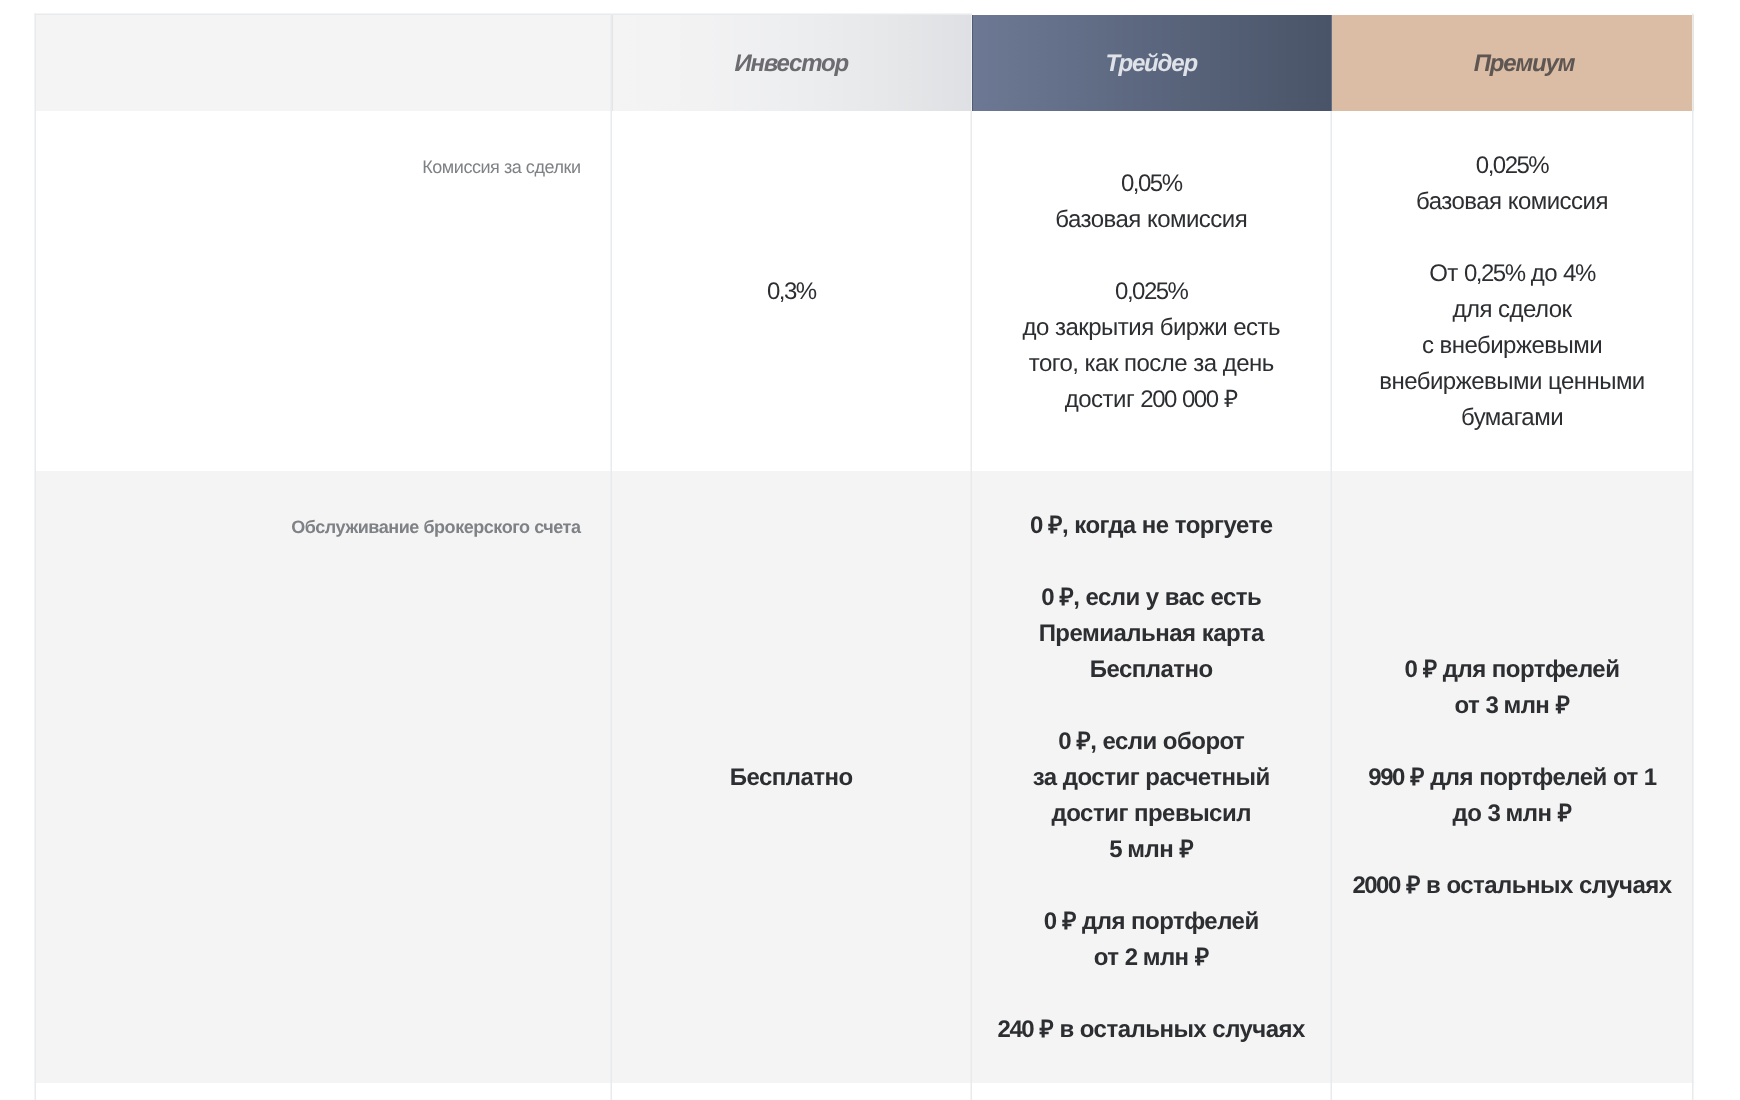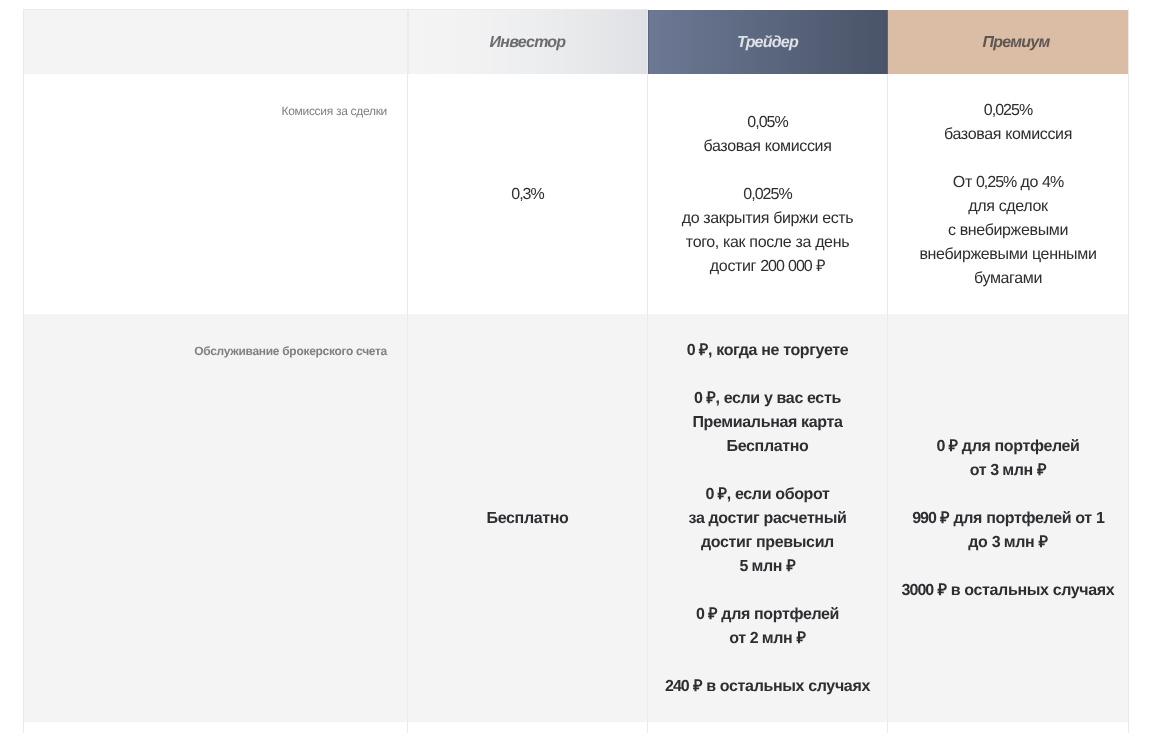--- a/index.html
+++ b/index.html
@@ -155,21 +155,21 @@
         <td>
           <div class="para">
             <div><span class="num">0</span> <span class="rub">₽</span> для портфелей</div>
             <div>от <span class="num">3</span> млн <span class="rub">₽</span></div>
           </div>
           <div class="para">
             <div><span class="num">990</span> <span class="rub">₽</span> для портфелей от <span class="num">1</span></div>
             <div>до <span class="num">3</span> млн <span class="rub">₽</span></div>
           </div>
           <div class="para">
-            <div><span class="num">3000</span> <span class="rub">₽</span> в остальных случаях</div>
+            <div><span class="num">2000</span> <span class="rub">₽</span> в остальных случаях</div>
           </div>
         </td>
       </tr>
       <tr class="r2">
         <td class="feature"></td>
         <td></td>
         <td></td>
         <td></td>
       </tr>
     </tbody>

